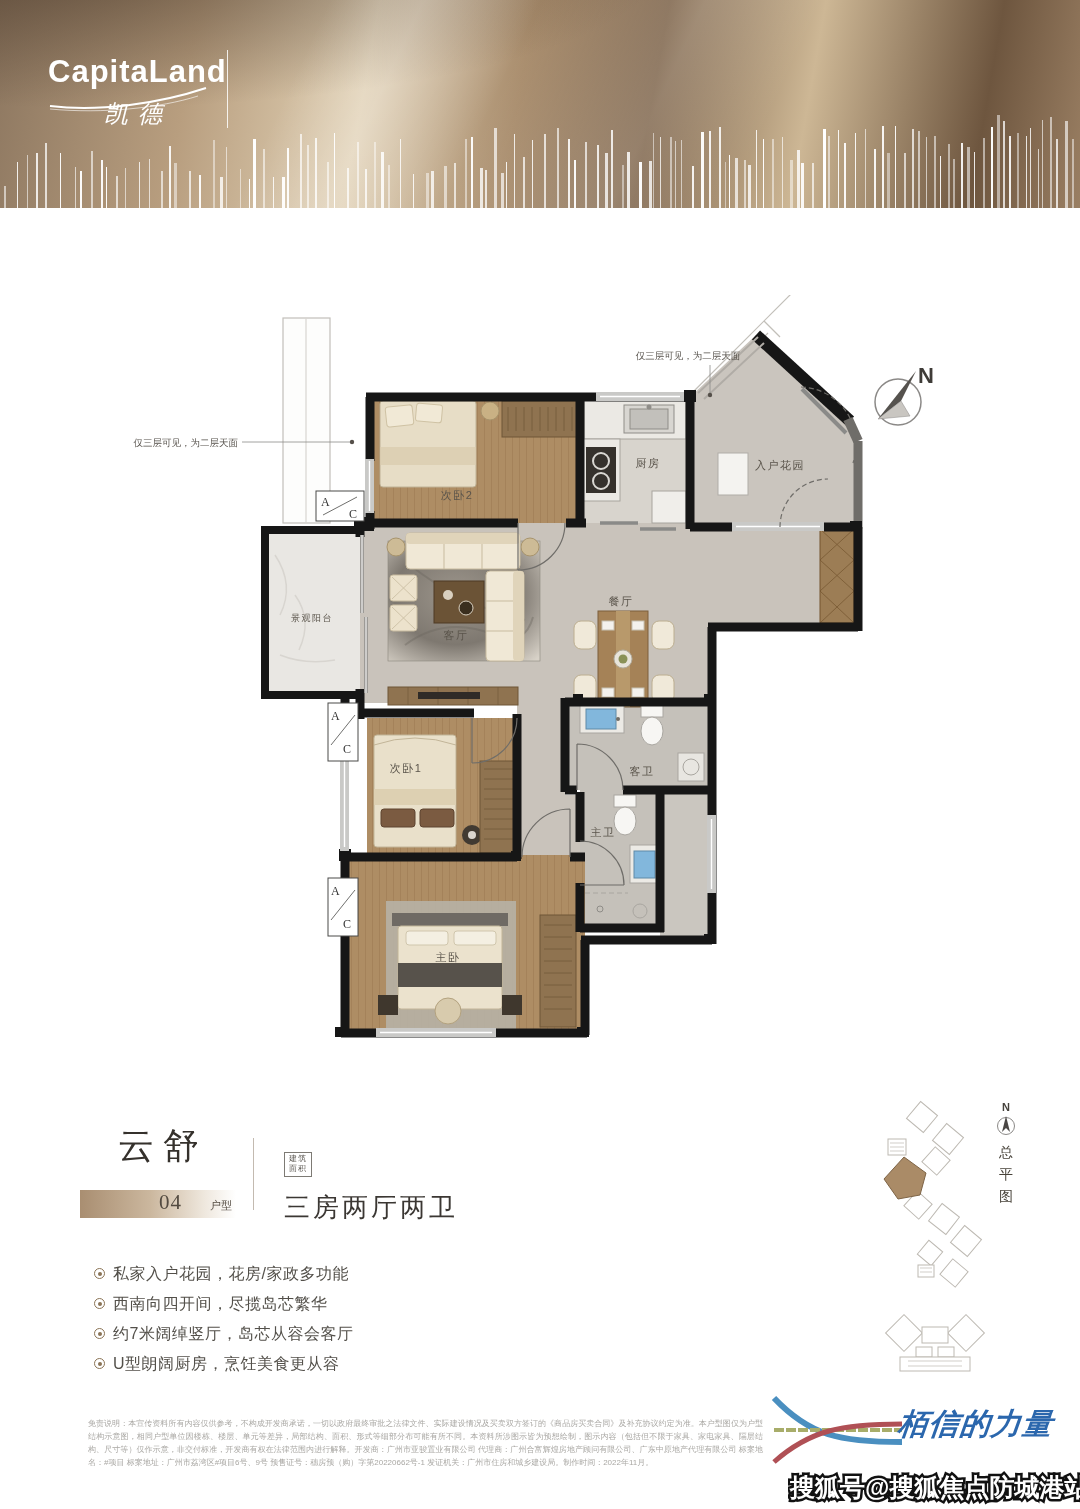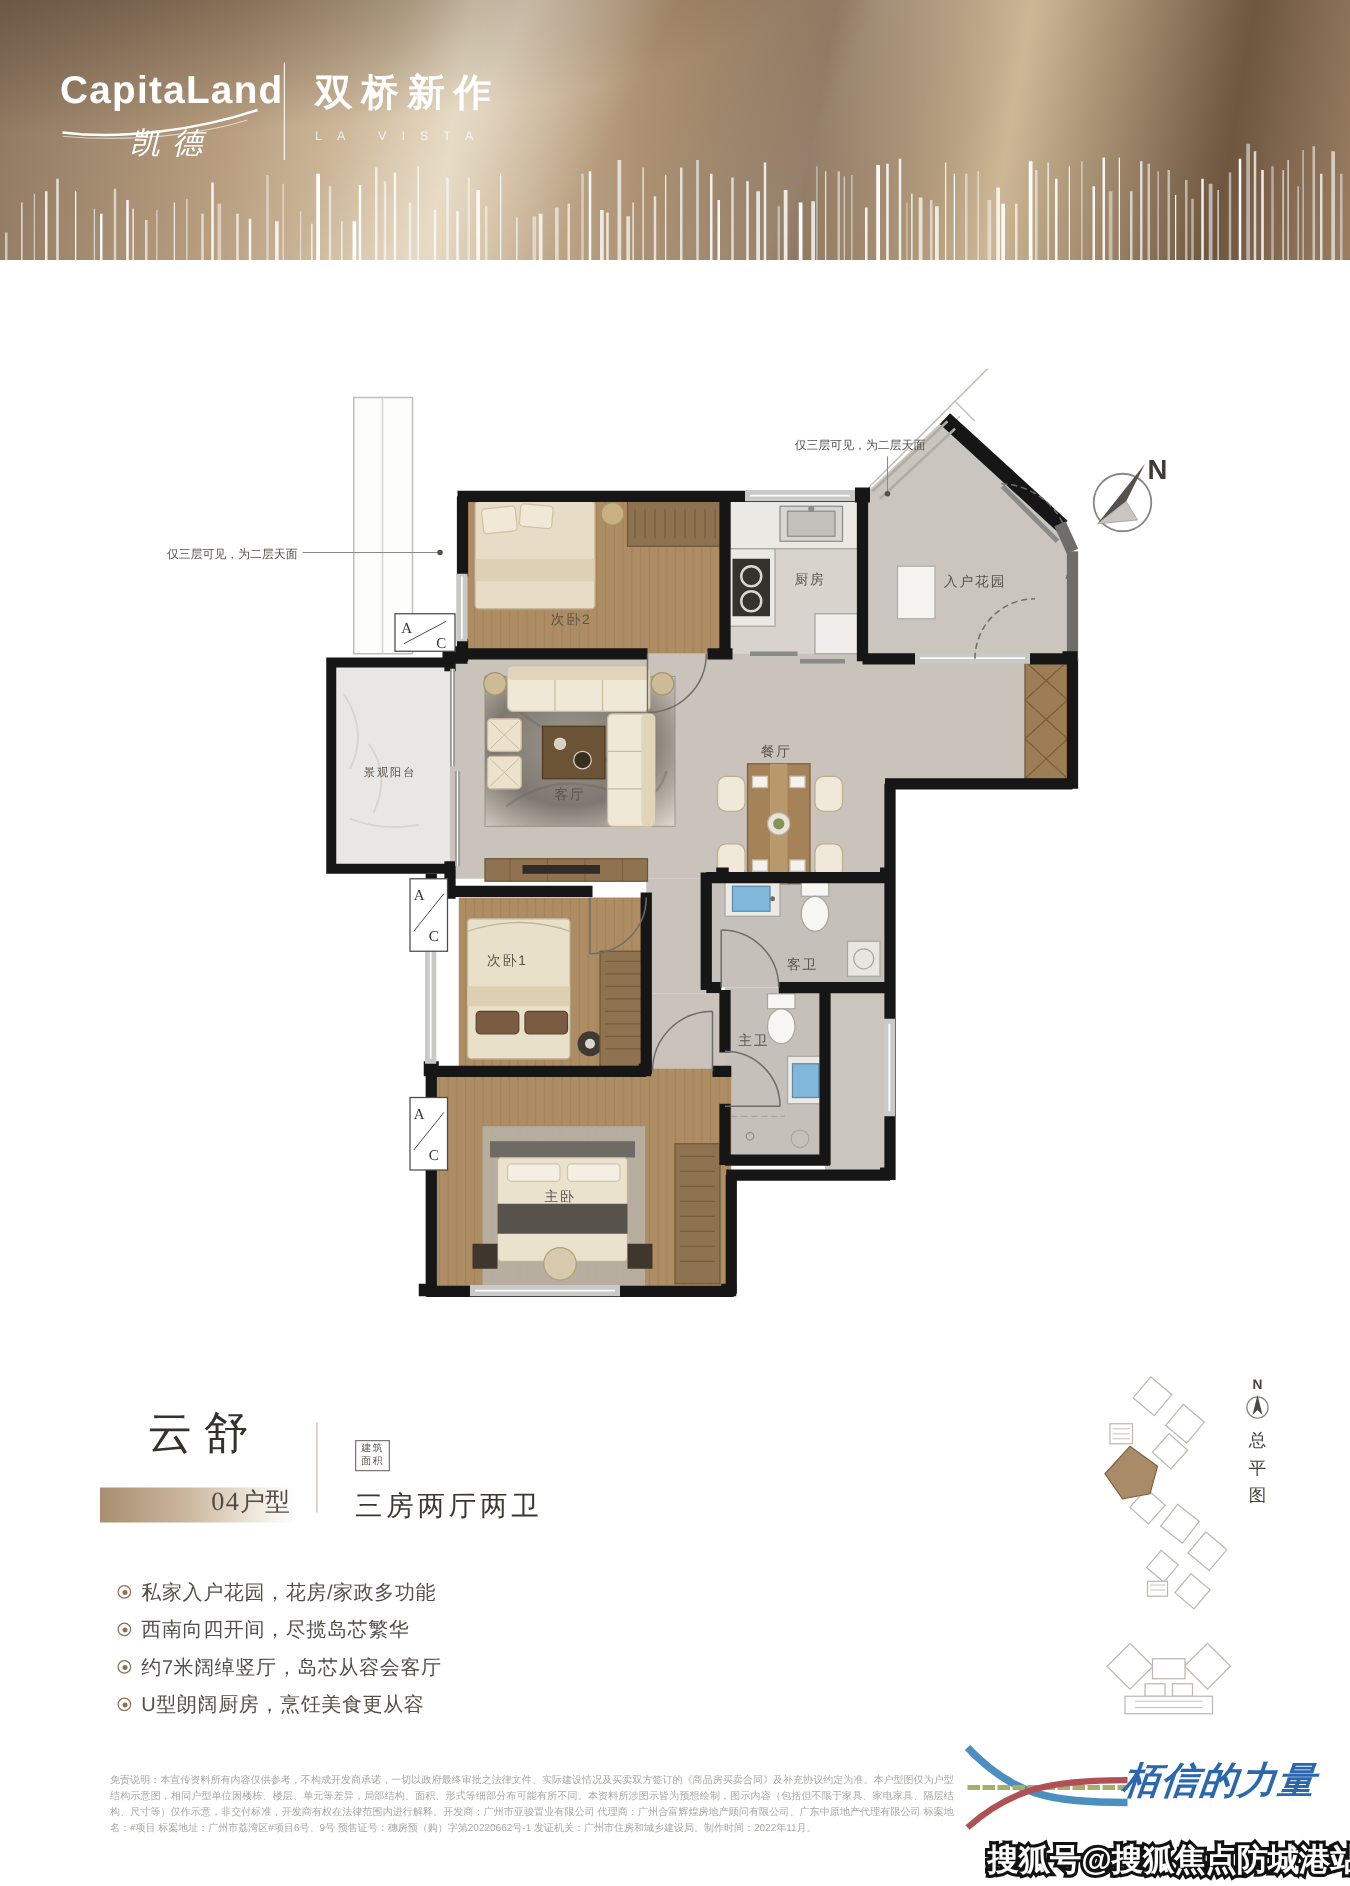--- a/index.html
+++ b/index.html
@@ -22,29 +22,29 @@
   .proj-en{margin-top:14px;font-size:10px;letter-spacing:12px;color:rgba(255,255,255,.75);}
   .bars{position:absolute;left:0;bottom:0;width:1080px;height:95px;}
   .bars i{position:absolute;bottom:0;background:#fff;display:block;}
   
   .unit-name{position:absolute;left:118px;top:1128px;font-family:"Liberation Serif",serif;
     font-size:36px;color:#35312c;letter-spacing:9px;line-height:1;}
   .type-bar{position:absolute;left:80px;top:1190px;width:156px;height:28px;
     background:linear-gradient(90deg,#a98e71,#cbb79e 45%,#efe8de 80%,#ffffff);}
   .type-text{position:absolute;right:4px;bottom:3px;color:#534b41;font-family:"Liberation Serif",serif;}
   .type-no{font-size:21px;letter-spacing:1px;}
-  .type-suffix{font-size:20px;}
+  .type-suffix{font-size:11px;margin-left:28px;}
   .info-divider{position:absolute;left:253px;top:1138px;width:1px;height:72px;background:#c3bab0;}
   .area-badge{position:absolute;left:284px;top:1152px;width:26px;height:22px;border:1px solid #7d7a74;
     text-align:center;color:#5b5751;font-size:8px;line-height:10px;letter-spacing:1px;padding-top:1px;}
   .area-num{position:absolute;left:314px;top:1136px;font-size:50px;font-weight:bold;color:#34312d;
     letter-spacing:-2px;line-height:1;}
   .area-unit{font-size:24px;font-weight:bold;letter-spacing:0;}
   .area-sup{font-size:12px;vertical-align:14px;}
-  .rooms-desc{position:absolute;left:284px;top:1190px;font-size:22px;color:#3b3733;letter-spacing:3px;font-weight:500;}
+  .rooms-desc{position:absolute;left:284px;top:1190px;font-size:26px;color:#3b3733;letter-spacing:3px;font-weight:500;}
   
   .features{position:absolute;left:94px;top:1264px;}
   .feat{position:relative;height:30px;}
   .feat .dot{position:absolute;left:0;top:4px;width:9px;height:9px;border:1.5px solid #8a7355;border-radius:50%;}
   .feat .dot b{position:absolute;left:2.5px;top:2.5px;width:4px;height:4px;background:#8a7355;border-radius:50%;display:block;}
   .feat .txt{position:absolute;left:19px;top:0;font-size:16px;color:#53504a;letter-spacing:.5px;white-space:nowrap;}
   
   .disclaimer{position:absolute;left:88px;top:1417px;width:675px;font-size:8px;line-height:13px;
     color:#aaa8a4;text-align:justify;margin:0;}
   
@@ -63,24 +63,20 @@
   <div class="hdr">
     <div class="brand">
       <div class="brand-en">CapitaLand</div>
       <svg class="swoosh" width="160" height="26" viewBox="0 0 160 26">
         <path d="M2,20 C50,26 110,18 158,2" stroke="#fff" stroke-width="2" fill="none"></path>
         <path d="M2,23 C55,28 112,22 150,10" stroke="rgba(255,255,255,.6)" stroke-width="1" fill="none"></path>
       </svg>
       <div class="brand-cn">凯德</div>
     </div>
     <div class="hdr-divider"></div>
-    <div class="proj">
-      <div class="proj-cn">双桥新作</div>
-      <div class="proj-en">LA VISTA</div>
-    </div>
     <div class="bars">
         <i style="left: 4px; width: 2px; height: 22.1062px; opacity: 0.57;"></i>
         <i style="left: 16.7362px; width: 1.3px; height: 46.406px; opacity: 0.87;"></i>
         <i style="left: 27.2px; width: 1.3px; height: 53.5083px; opacity: 0.58;"></i>
         <i style="left: 35.6342px; width: 2px; height: 54.7794px; opacity: 0.83;"></i>
         <i style="left: 45.1563px; width: 2px; height: 64.6788px; opacity: 0.73;"></i>
         <i style="left: 60.0027px; width: 1.3px; height: 54.5382px; opacity: 0.95;"></i>
         <i style="left: 74.6px; width: 1.3px; height: 40.6851px; opacity: 0.63;"></i>
         <i style="left: 80.3676px; width: 2px; height: 37.4774px; opacity: 0.97;"></i>
         <i style="left: 90.8072px; width: 2px; height: 57.1715px; opacity: 0.6;"></i>

